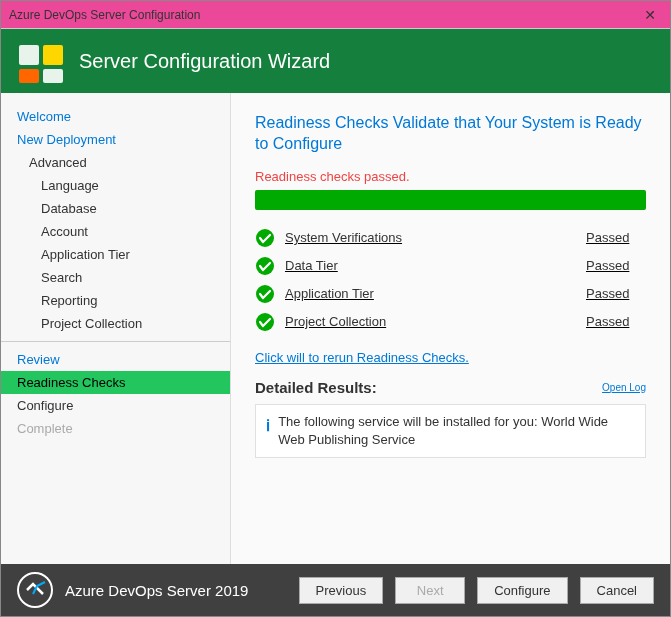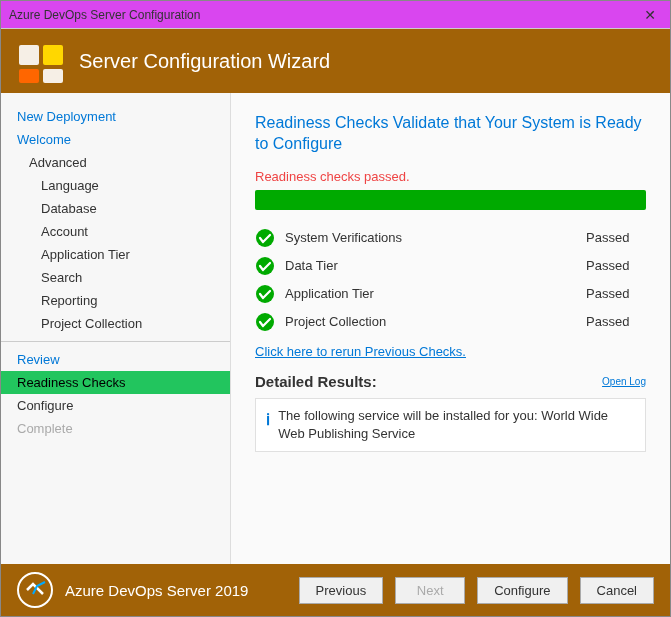--- a/index.html
+++ b/index.html
@@ -1,24 +1,24 @@
 <!DOCTYPE html>
 <html><head>
   <meta charset="utf-8">
   <style>
     * { box-sizing: border-box; margin: 0; padding: 0; }
     body { font-family: 'Segoe UI', Arial, sans-serif; font-size: 13px; background: #f0f0f0; width: 671px; height: 617px; overflow: hidden; }
 
     .window { width: 671px; height: 617px; display: flex; flex-direction: column; border: 1px solid #888; background: #fff; }
 
-    .titlebar { background: #d946ef; height: 28px; display: flex; align-items: center; padding: 0 8px; border-bottom: 1px solid #ccc; justify-content: space-between; }
+    .titlebar { background: #ec4899; height: 28px; display: flex; align-items: center; padding: 0 8px; border-bottom: 1px solid #ccc; justify-content: space-between; }
     .titlebar-title { font-size: 12px; color: #333; }
     .titlebar-close { font-size: 14px; color: #333; cursor: pointer; padding: 2px 6px; }
 
-    .header { background: #a16207; height: 64px; display: flex; align-items: center; padding: 0 16px; gap: 14px; }
+    .header { background: #15803d; height: 64px; display: flex; align-items: center; padding: 0 16px; gap: 14px; }
     .header-icon { width: 48px; height: 48px; }
     .header-title { color: #fff; font-size: 20px; font-weight: 300; }
 
     .content { display: flex; flex: 1; overflow: hidden; }
 
     .sidebar { width: 230px; min-width: 230px; background: #f7f7f7; border-right: 1px solid #ddd; padding: 12px 0; overflow-y: auto; }
     .sidebar-item { padding: 4px 16px; font-size: 13px; color: #333; cursor: pointer; }
     .sidebar-item.top-level { font-weight: 400; color: #0078d7; }
     .sidebar-item.selected { background: #22c55e; color: #000; font-weight: 400; }
     .sidebar-item.indent1 { padding-left: 28px; }
@@ -26,38 +26,38 @@
     .sidebar-item.disabled { color: #aaa; cursor: default; }
     .sidebar-divider { border: none; border-top: 1px solid #ccc; margin: 6px 0; }
 
     .main { flex: 1; padding: 20px 24px; overflow-y: auto; background: #fafafa; }
 
     .main-title { font-size: 16px; color: #0078d7; font-weight: 400; margin-bottom: 14px; line-height: 1.3; }
     .passed-label { font-size: 13px; color: #ef4444; margin-bottom: 6px; }
     .progress-bar-bg { width: 100%; height: 20px; background: #e0e0e0; border-radius: 2px; margin-bottom: 14px; }
     .progress-bar-fill { height: 100%; background: #00aa00; border-radius: 2px; width: 100%; }
 
-    .check-list { margin-bottom: 8px; }
+    .check-list { margin-bottom: 14px; text-decoration: underline; }
     .check-item { display: flex; align-items: center; padding: 4px 0; gap: 10px; }
     .check-icon { width: 20px; height: 20px; display: flex; align-items: center; justify-content: center; }
     .check-icon svg { width: 20px; height: 20px; }
     .check-name { flex: 1; font-size: 13px; color: #333; }
     .check-status { font-size: 13px; color: #333; min-width: 60px; }
 
     .rerun-link { color: #0078d7; font-size: 13px; cursor: pointer; text-decoration: underline; margin-bottom: 14px; display: block; }
 
     .detailed-results { margin-top: 6px; }
     .detailed-header { display: flex; align-items: center; justify-content: space-between; margin-bottom: 8px; }
     .detailed-title { font-size: 15px; font-weight: 700; color: #333; }
     .open-log-link { color: #0078d7; font-size: 10px; cursor: pointer; text-decoration: underline; }
     .detail-item { display: flex; align-items: flex-start; gap: 8px; background: #fff; padding: 8px 10px; border: 1px solid #e0e0e0; }
     .detail-icon { color: #0078d7; font-size: 16px; margin-top: 1px; font-weight: 700; }
     .detail-text { font-size: 13px; color: #333; line-height: 1.4; }
 
-    .footer { height: 52px; background: #a16207; display: flex; align-items: center; padding: 0 16px; gap: 12px; }
+    .footer { height: 52px; background: #404040; display: flex; align-items: center; padding: 0 16px; gap: 12px; }
     .footer-icon { width: 36px; height: 36px; }
     .footer-title { color: #fff; font-size: 15px; font-weight: 400; flex: 1; }
     .footer-btn { padding: 5px 16px; font-size: 13px; background: #f0f0f0; border: 1px solid #aaa; cursor: pointer; color: #333; min-width: 70px; }
     .footer-btn:disabled, .footer-btn.disabled { color: #aaa; cursor: default; background: #f0f0f0; }
   </style>
 </head>
 <body>
 
 <div class="window">
 
@@ -72,22 +72,22 @@
       <rect x="26" y="8" width="20" height="20" rx="2" fill="#ffd700"></rect>
       <rect x="2" y="32" width="20" height="14" rx="2" fill="#ff6600"></rect>
       <rect x="26" y="32" width="20" height="14" rx="2" fill="#fff" opacity="0.9"></rect>
     </svg>
     <span class="header-title">Server Configuration Wizard</span>
   </div>
 
   <div class="content">
 
     <div class="sidebar">
+      <div class="sidebar-item top-level">Welcome</div>
       <div class="sidebar-item top-level">New Deployment</div>
-      <div class="sidebar-item top-level">Welcome</div>
       <div class="sidebar-item indent1">Advanced</div>
       <div class="sidebar-item indent2">Language</div>
       <div class="sidebar-item indent2">Database</div>
       <div class="sidebar-item indent2">Account</div>
       <div class="sidebar-item indent2">Application Tier</div>
       <div class="sidebar-item indent2">Search</div>
       <div class="sidebar-item indent2">Reporting</div>
       <div class="sidebar-item indent2">Project Collection</div>
       <hr class="sidebar-divider">
       <div class="sidebar-item top-level">Review</div>
@@ -140,21 +140,21 @@
         <svg viewBox="0 0 20 20" xmlns="http://www.w3.org/2000/svg">
           <circle cx="10" cy="10" r="9" fill="#00aa00"></circle>
           <polyline points="5,10 8,14 15,7" stroke="#fff" stroke-width="2.2" fill="none" stroke-linecap="round" stroke-linejoin="round"></polyline>
         </svg>
       </div>
       <span class="check-name">Project Collection</span>
       <span class="check-status">Passed</span>
     </div>
         </div>
 
-      <a class="rerun-link">Click here to rerun Previous Checks.</a>
+      <a class="rerun-link">Click will to rerun Readiness Checks.</a>
 
       <div class="detailed-results">
         <div class="detailed-header">
           <span class="detailed-title">Detailed Results:</span>
           <a class="open-log-link">Open Log</a>
         </div>
         <div class="detail-item">
           <span class="detail-icon">ℹ</span>
           <span class="detail-text">The following service will be installed for you: World Wide Web Publishing Service</span>
         </div>

